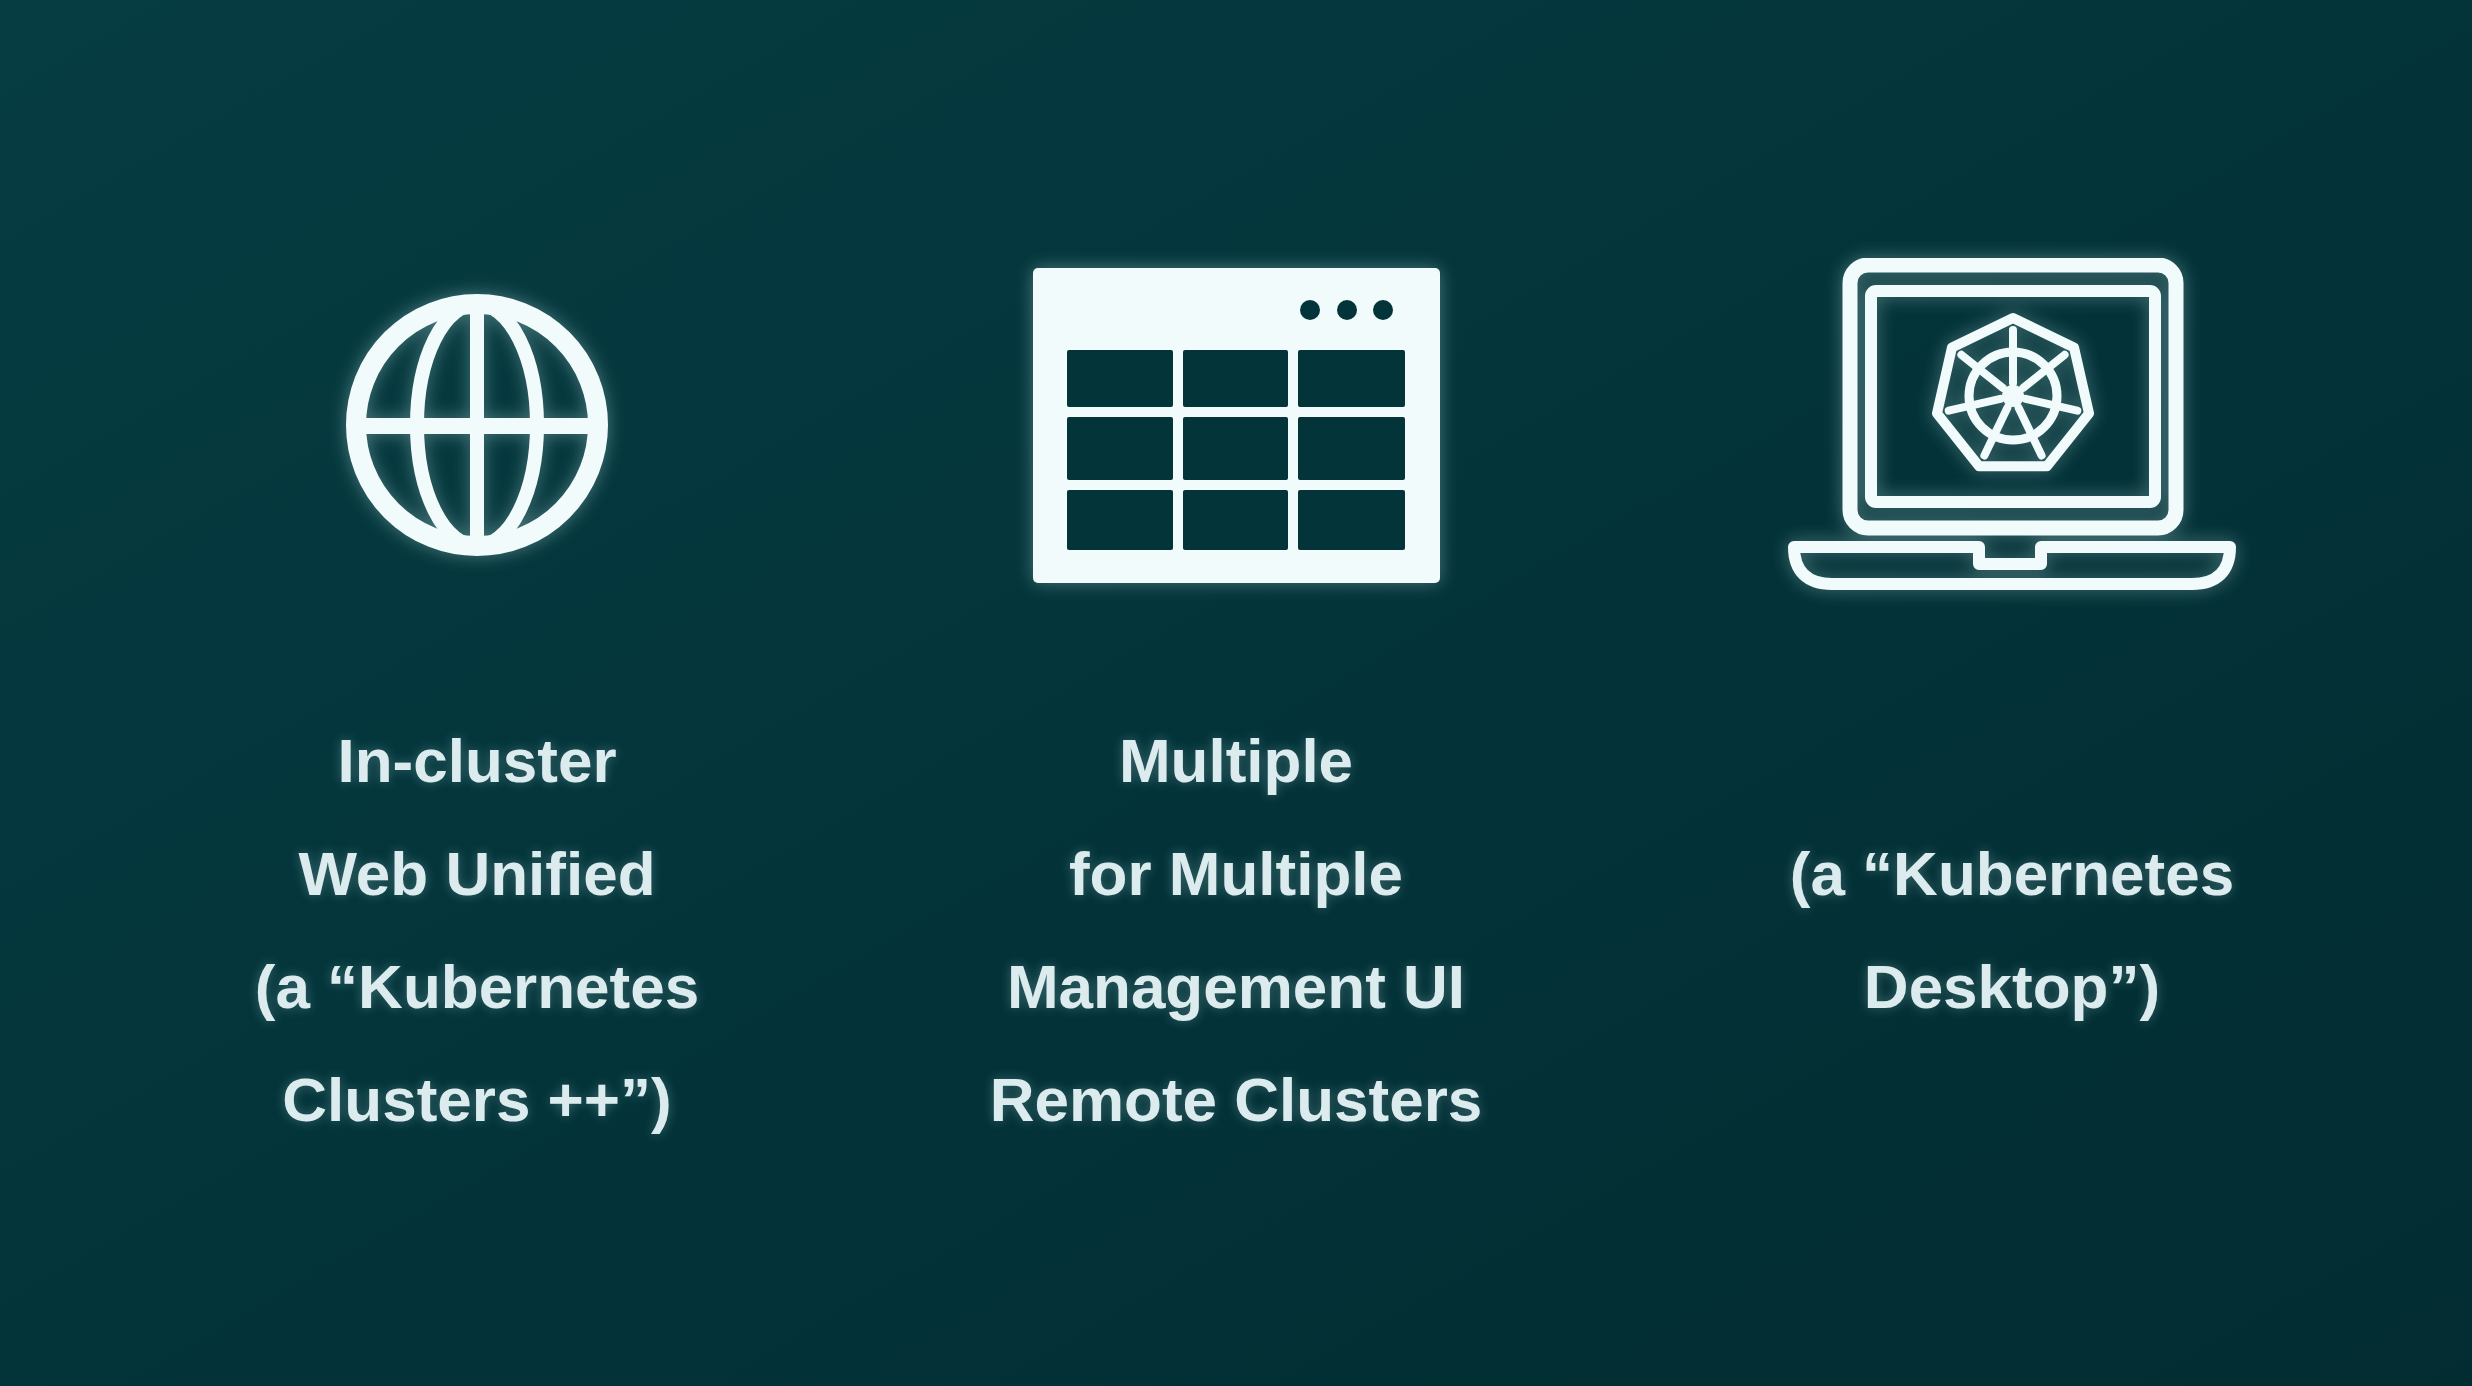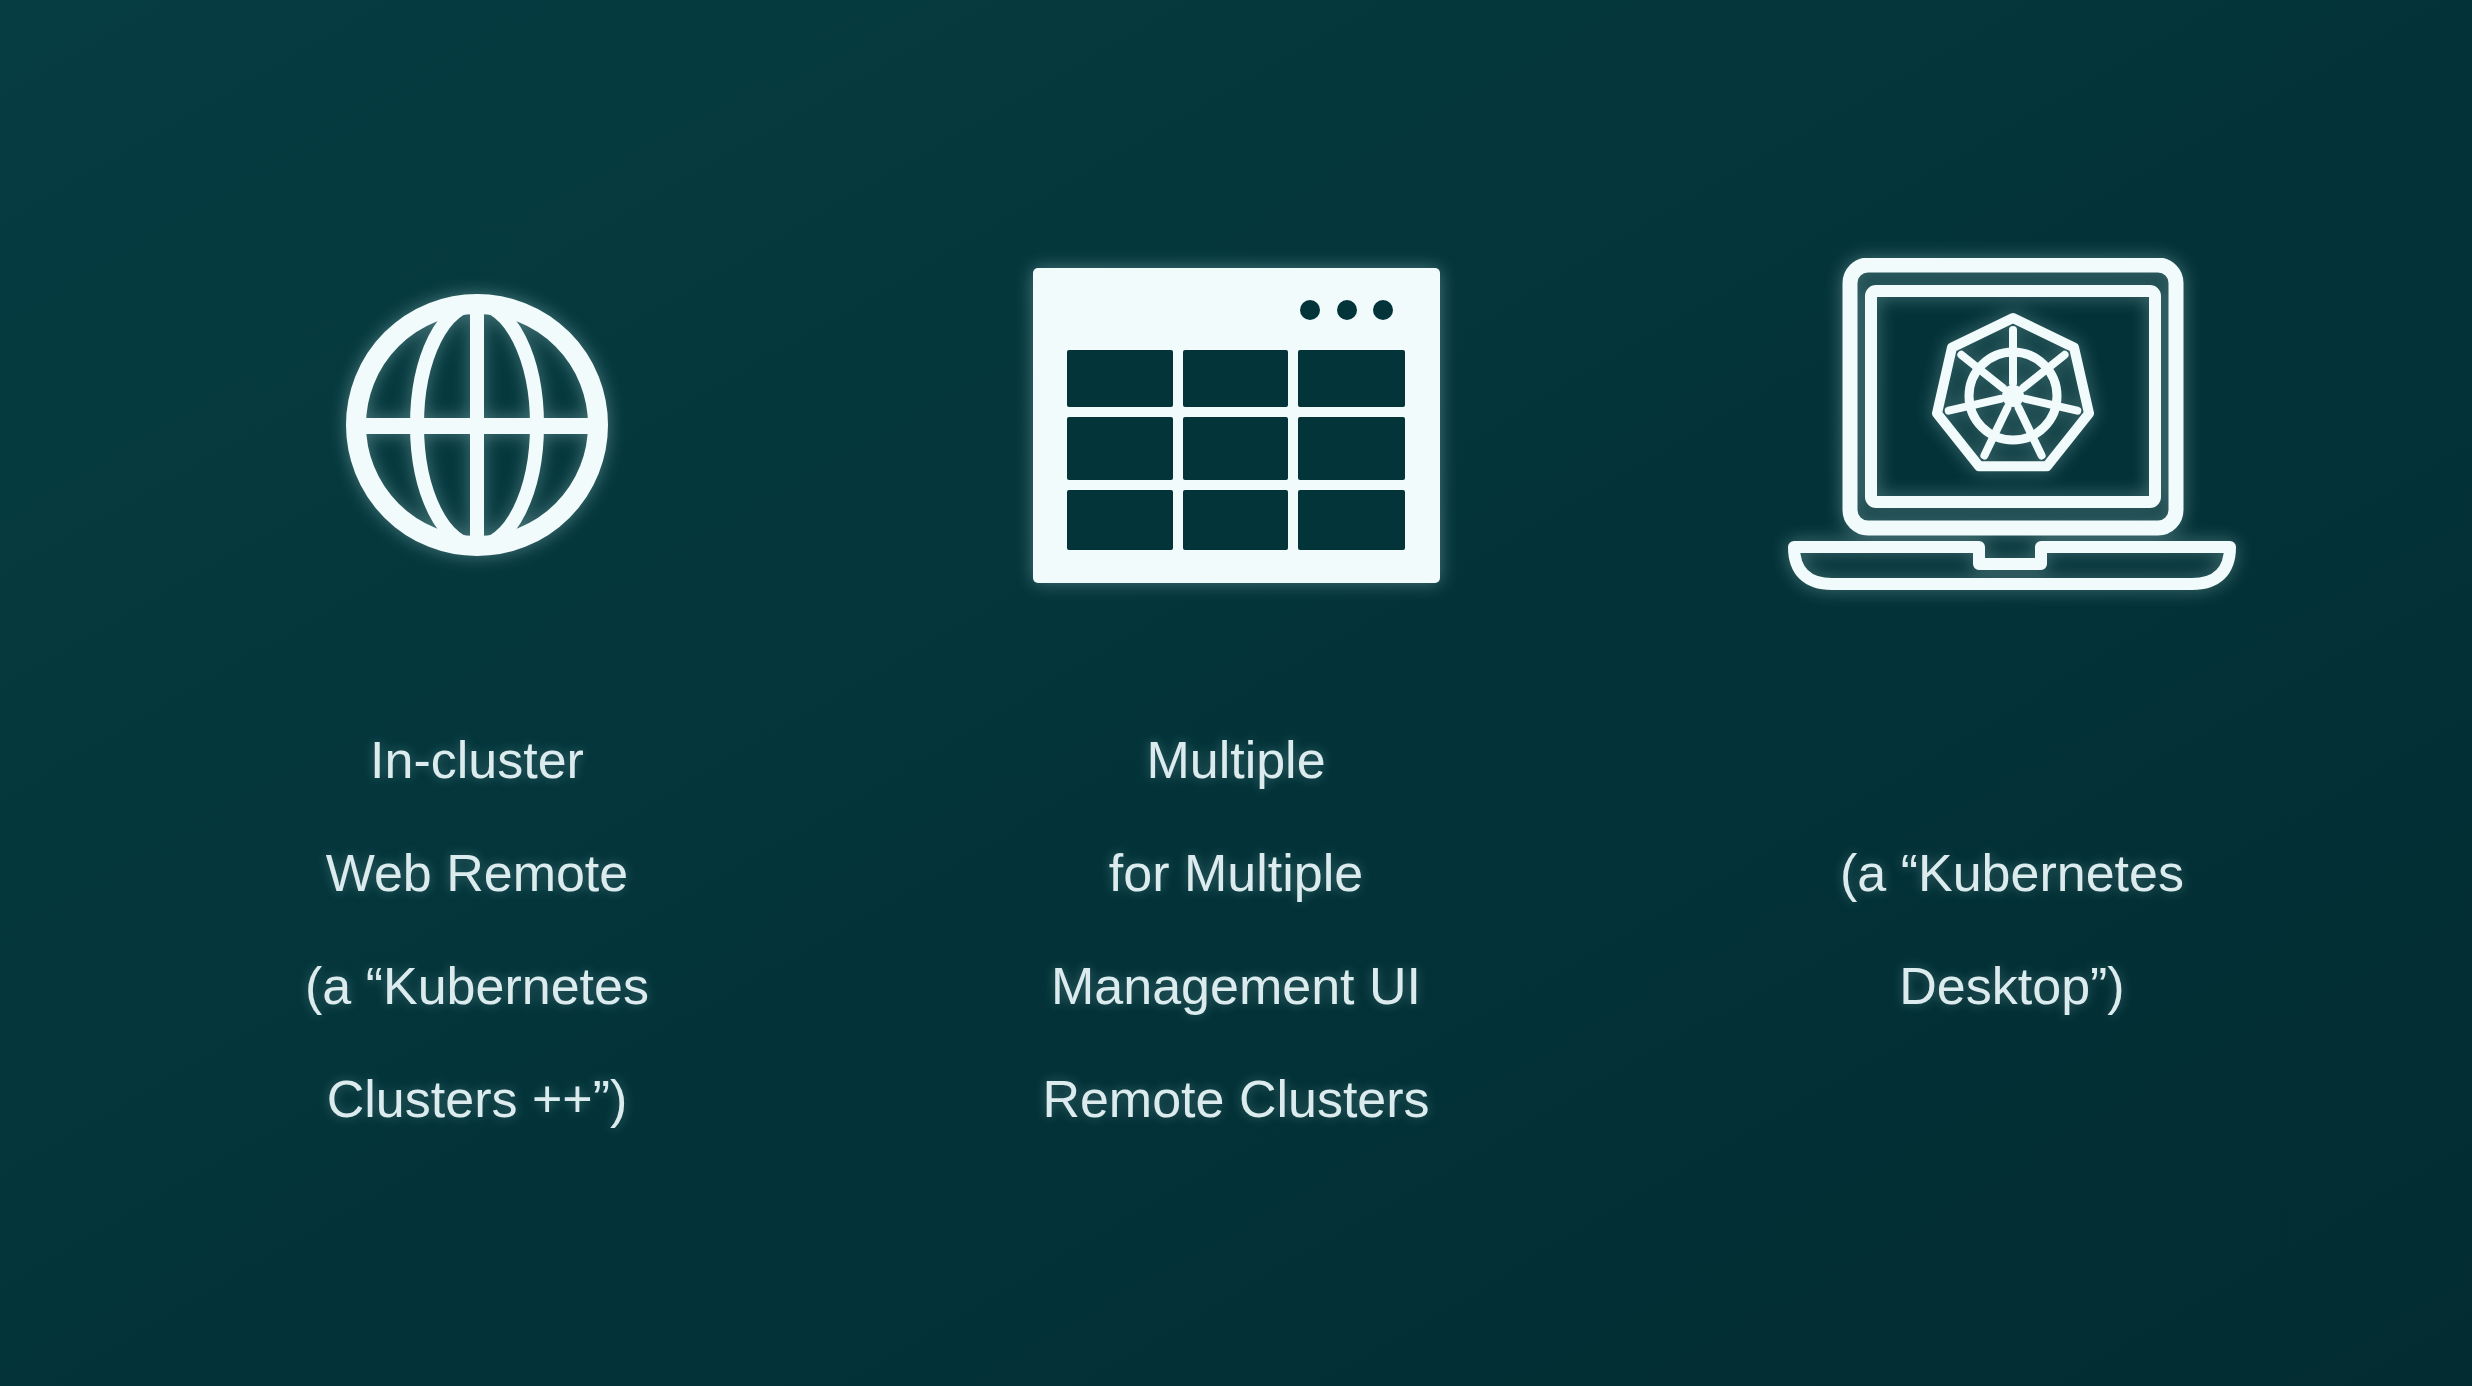--- a/index.html
+++ b/index.html
@@ -35,22 +35,22 @@
     display:flex;
     align-items:center;
     justify-content:center;
   }
   .icon-area svg{
     filter:drop-shadow(0 0 9px rgba(205,240,242,0.35));
   }
   .caption{
     margin-top:109px;
     color:var(--txt);
-    font-size:52px;
-    font-weight:400;
+    font-size:62px;
+    font-weight:700;
     text-shadow:0 0 12px rgba(190,228,232,0.30);
   }
   .line{
     height:113px;
     line-height:113px;
     white-space:nowrap;
   }
 </style>
 </head>
 <body>
@@ -61,21 +61,21 @@
     <div class="icon-area">
       <svg width="270" height="270" viewBox="0 0 270 270" fill="none" stroke="#f2fbfb">
         <circle cx="135" cy="135" r="121" stroke-width="20"></circle>
         <ellipse cx="135" cy="135" rx="60" ry="121" stroke-width="14"></ellipse>
         <line x1="135" y1="15" x2="135" y2="255" stroke-width="14"></line>
         <line x1="17" y1="136" x2="253" y2="136" stroke-width="16"></line>
       </svg>
     </div>
     <div class="caption">
       <div class="line">In-cluster</div>
-      <div class="line">Web Remote</div>
+      <div class="line">Web Unified</div>
       <div class="line">(a “Kubernetes</div>
       <div class="line">Clusters ++”)</div>
     </div>
   </section>
 
   <section class="column col-2">
     <div class="icon-area">
       <svg width="407" height="315" viewBox="0 0 407 315">
         <rect x="0" y="0" width="407" height="315" rx="5" fill="#f2fbfb"></rect>
         <g fill="#03343a">

